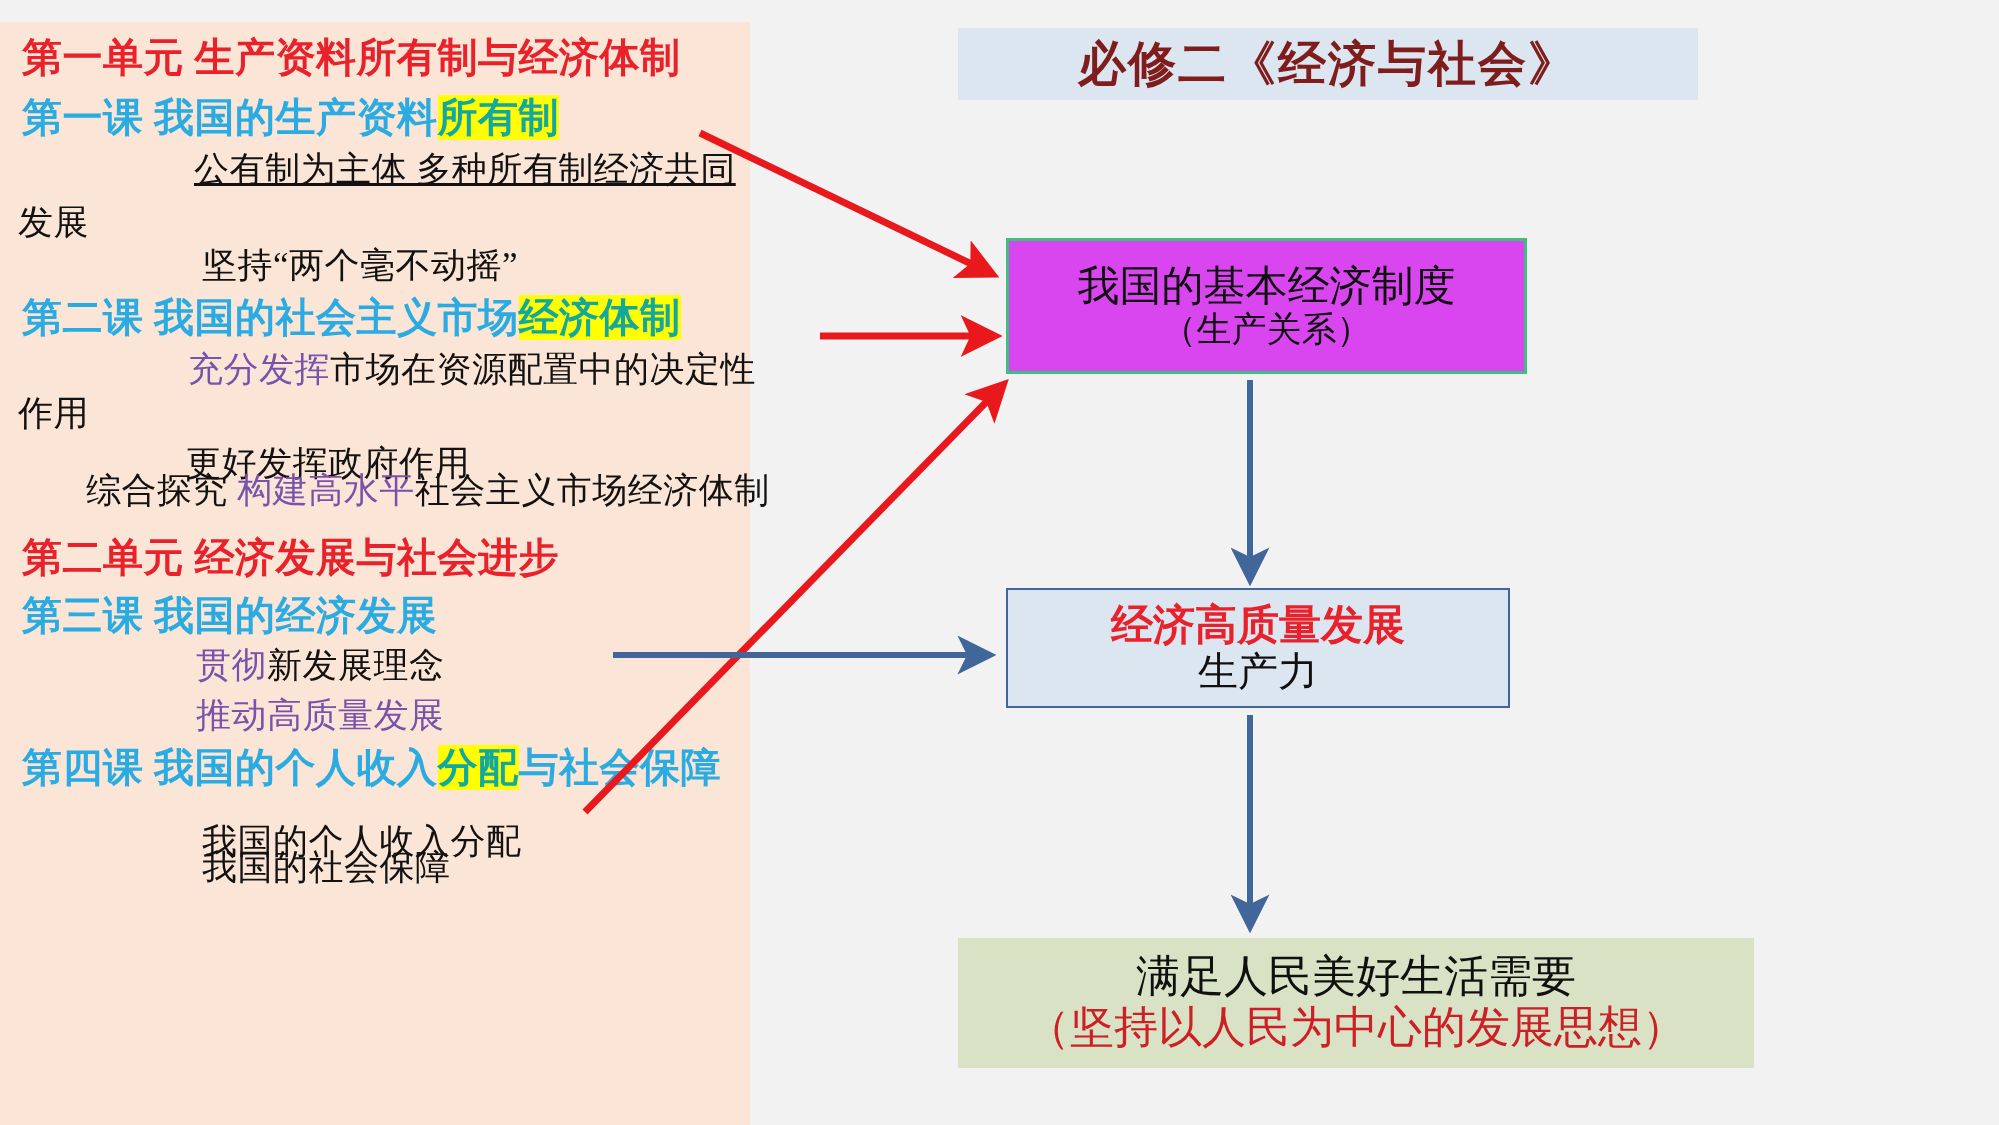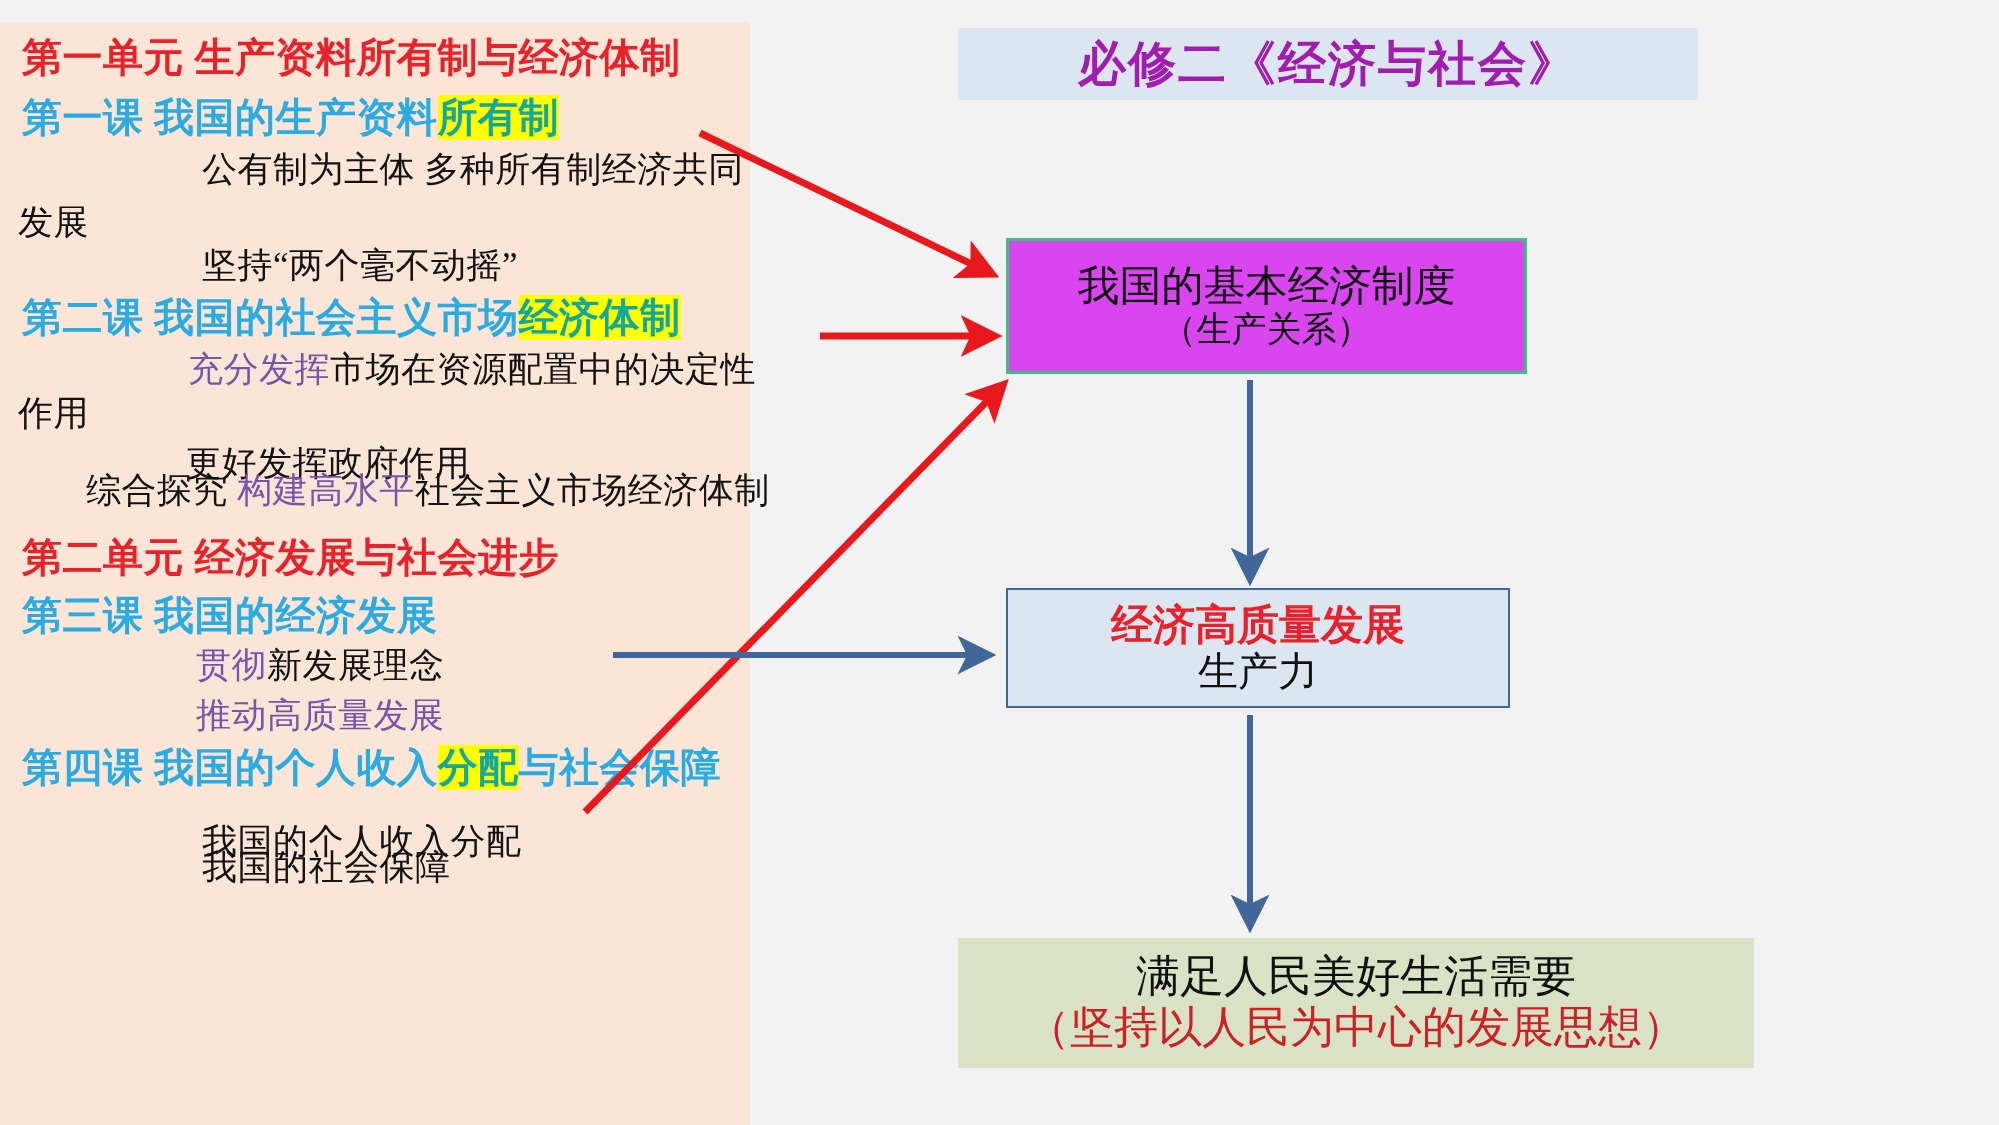--- a/index.html
+++ b/index.html
@@ -39,21 +39,21 @@
   .s-lesson{font-size:40px;font-weight:bold;}
   .s-sub{font-size:35px;}
 
   
   .title-box{
     position:absolute;left:958px;top:28px;width:740px;height:72px;
     background:#dce6f1;
     display:flex;align-items:center;justify-content:center;
   }
   .title-box span{
-    color:#a21caf;font-size:48px;font-weight:bold;letter-spacing:2px;
+    color:#7f1d1d;font-size:48px;font-weight:bold;letter-spacing:2px;
     font-family:"Liberation Serif","DejaVu Serif",serif;
   }
 
   .box{
     position:absolute;
     display:flex;flex-direction:column;align-items:center;justify-content:center;
     text-align:center;
     line-height:1.15;
   }
   .box-purple{
@@ -86,21 +86,21 @@
 
   <div class="left-edge"></div>
   <div class="left-panel"></div>
 
   <div class="tline s-unit c-red" style="left:22px;top:38px;">第一单元  生产资料所有制与经济体制</div>
 
   <div class="tline s-lesson" style="left:22px;top:98px;">
     <span class="c-cyan">第一课  我国的生产资料</span><span class="c-green hl">所有制</span>
   </div>
 
-  <div class="tline s-sub c-black" style="left:202px;top:152px;">公有制为主体  多种所有制经济共同</div>
+  <div class="tline s-sub c-black" style="left:194px;top:152px;text-decoration:underline;">公有制为主体  多种所有制经济共同</div>
   <div class="tline s-sub c-black" style="left:18px;top:205px;">发展</div>
   <div class="tline s-sub c-black" style="left:202px;top:248px;">坚持“两个毫不动摇”</div>
 
   <div class="tline s-lesson" style="left:22px;top:298px;">
     <span class="c-cyan">第二课  我国的社会主义市场</span><span class="c-green hl">经济体制</span>
   </div>
 
   <div class="tline s-sub" style="left:188px;top:352px;">
     <span class="c-purple">充分发挥</span><span class="c-black">市场在资源配置中的决定性</span>
   </div>

